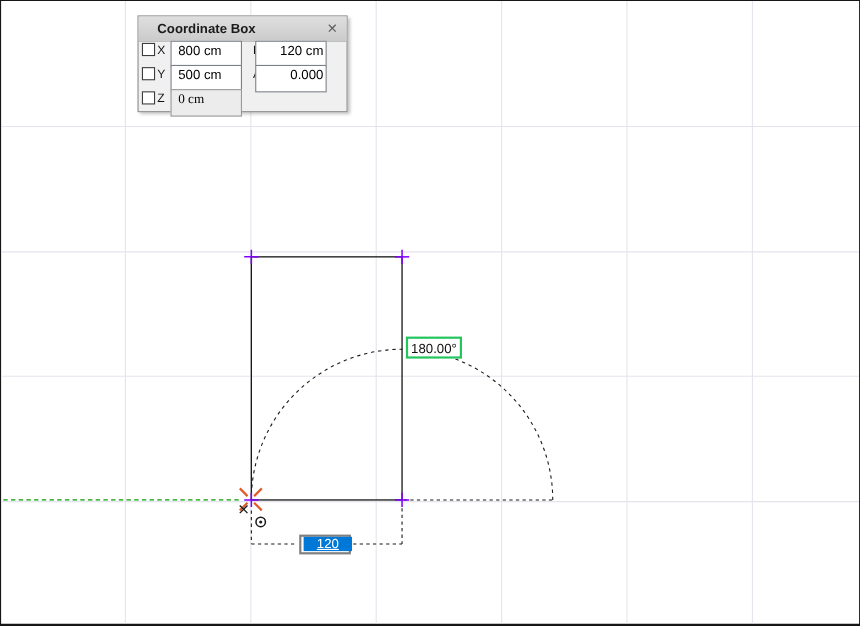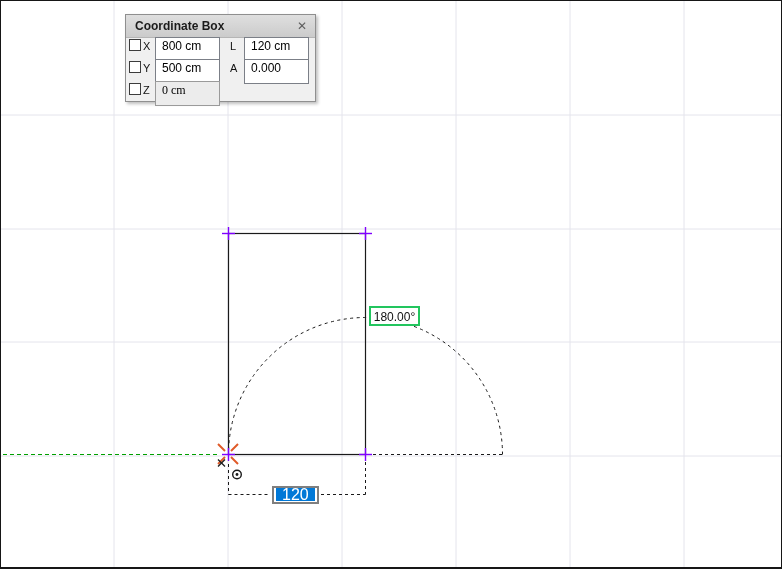--- a/index.html
+++ b/index.html
@@ -15,57 +15,57 @@
     position:absolute;left:124px;top:13px;width:191px;height:88px;box-sizing:border-box;
     background:#f0f0f0;border:1px solid #8f8f8f;
     box-shadow:2px 2px 3px rgba(0,0,0,0.25);
   }
   .dialog-titlebar{
     position:absolute;left:0;top:0;right:0;height:22px;
     background:linear-gradient(#dfdfdf,#cbcbcb);
     border-bottom:1px solid #b5b5b5;cursor:default;
   }
   .dialog-title{
-    position:absolute;left:9px;top:0;line-height:22px;
+    position:absolute;left:17px;top:0;line-height:22px;
     font-size:12px;font-weight:bold;color:#1b1b1b;white-space:nowrap;
   }
   .dialog-close{
     position:absolute;right:6px;top:0;width:14px;height:22px;line-height:22px;
     text-align:center;font-size:12px;color:#5f5f5f;cursor:pointer;
   }
   .row{position:absolute;left:0;right:0;height:18px;}
   .row1{top:22px}.row2{top:44px}.row3{top:66px}
   .cb{
     -webkit-appearance:none;appearance:none;position:absolute;left:3px;top:2px;margin:0;
     width:12px;height:12px;background:#fff;border:1px solid #3c3c3c;
   }
   .axis-label{position:absolute;left:17px;top:3px;font-size:11px;color:#111;}
   .polar-label{position:absolute;left:104px;top:3px;font-size:11px;color:#111;}
   .field{
     position:absolute;box-sizing:border-box;height:25px;top:0;
     border:1px solid #7b7f87;background:#fff;color:#000;
     font-family:"Liberation Sans",sans-serif;font-size:12px;padding:0 2px 7px 6px;
   }
   .field.xyz{left:29px;width:65px;}
-  .field.pol{left:118px;width:65px;}
+  .field.pol{left:106px;width:65px;text-align:right;}
   .field.disabled{background:#ececec;border-color:#9a9a9a;font-family:Liberation Serif, serif;}
 
   
   .angle-box{
     position:absolute;left:368px;top:305px;width:51px;height:20px;box-sizing:border-box;
     background:#fff;border:2px solid #22c55e;
     font-size:12px;color:#111;text-align:center;line-height:18px;
   }
   .len-box{
     position:absolute;left:271px;top:485px;width:47px;height:18px;box-sizing:border-box;
     background:#fff;border:2px solid #7f7f7f;line-height:14px;padding-left:2px;
   }
   .len-text{
-    display:inline-block;font-size:16px;line-height:13px;vertical-align:top;margin-top:0px;
-    padding:0 6px;
+    display:inline-block;font-size:12px;line-height:13px;vertical-align:top;margin-top:0px;
+    padding:0 12px;
     text-decoration:underline;
   }
 </style>
 </head>
 <body>
 
 <div class="screen">
 
   <svg class="canvas" id="canvas-svg" viewBox="0 0 780 566">
       <line x1="113" y1="0" x2="113" y2="566" stroke="#e4e4ec" stroke-width="1"></line>

